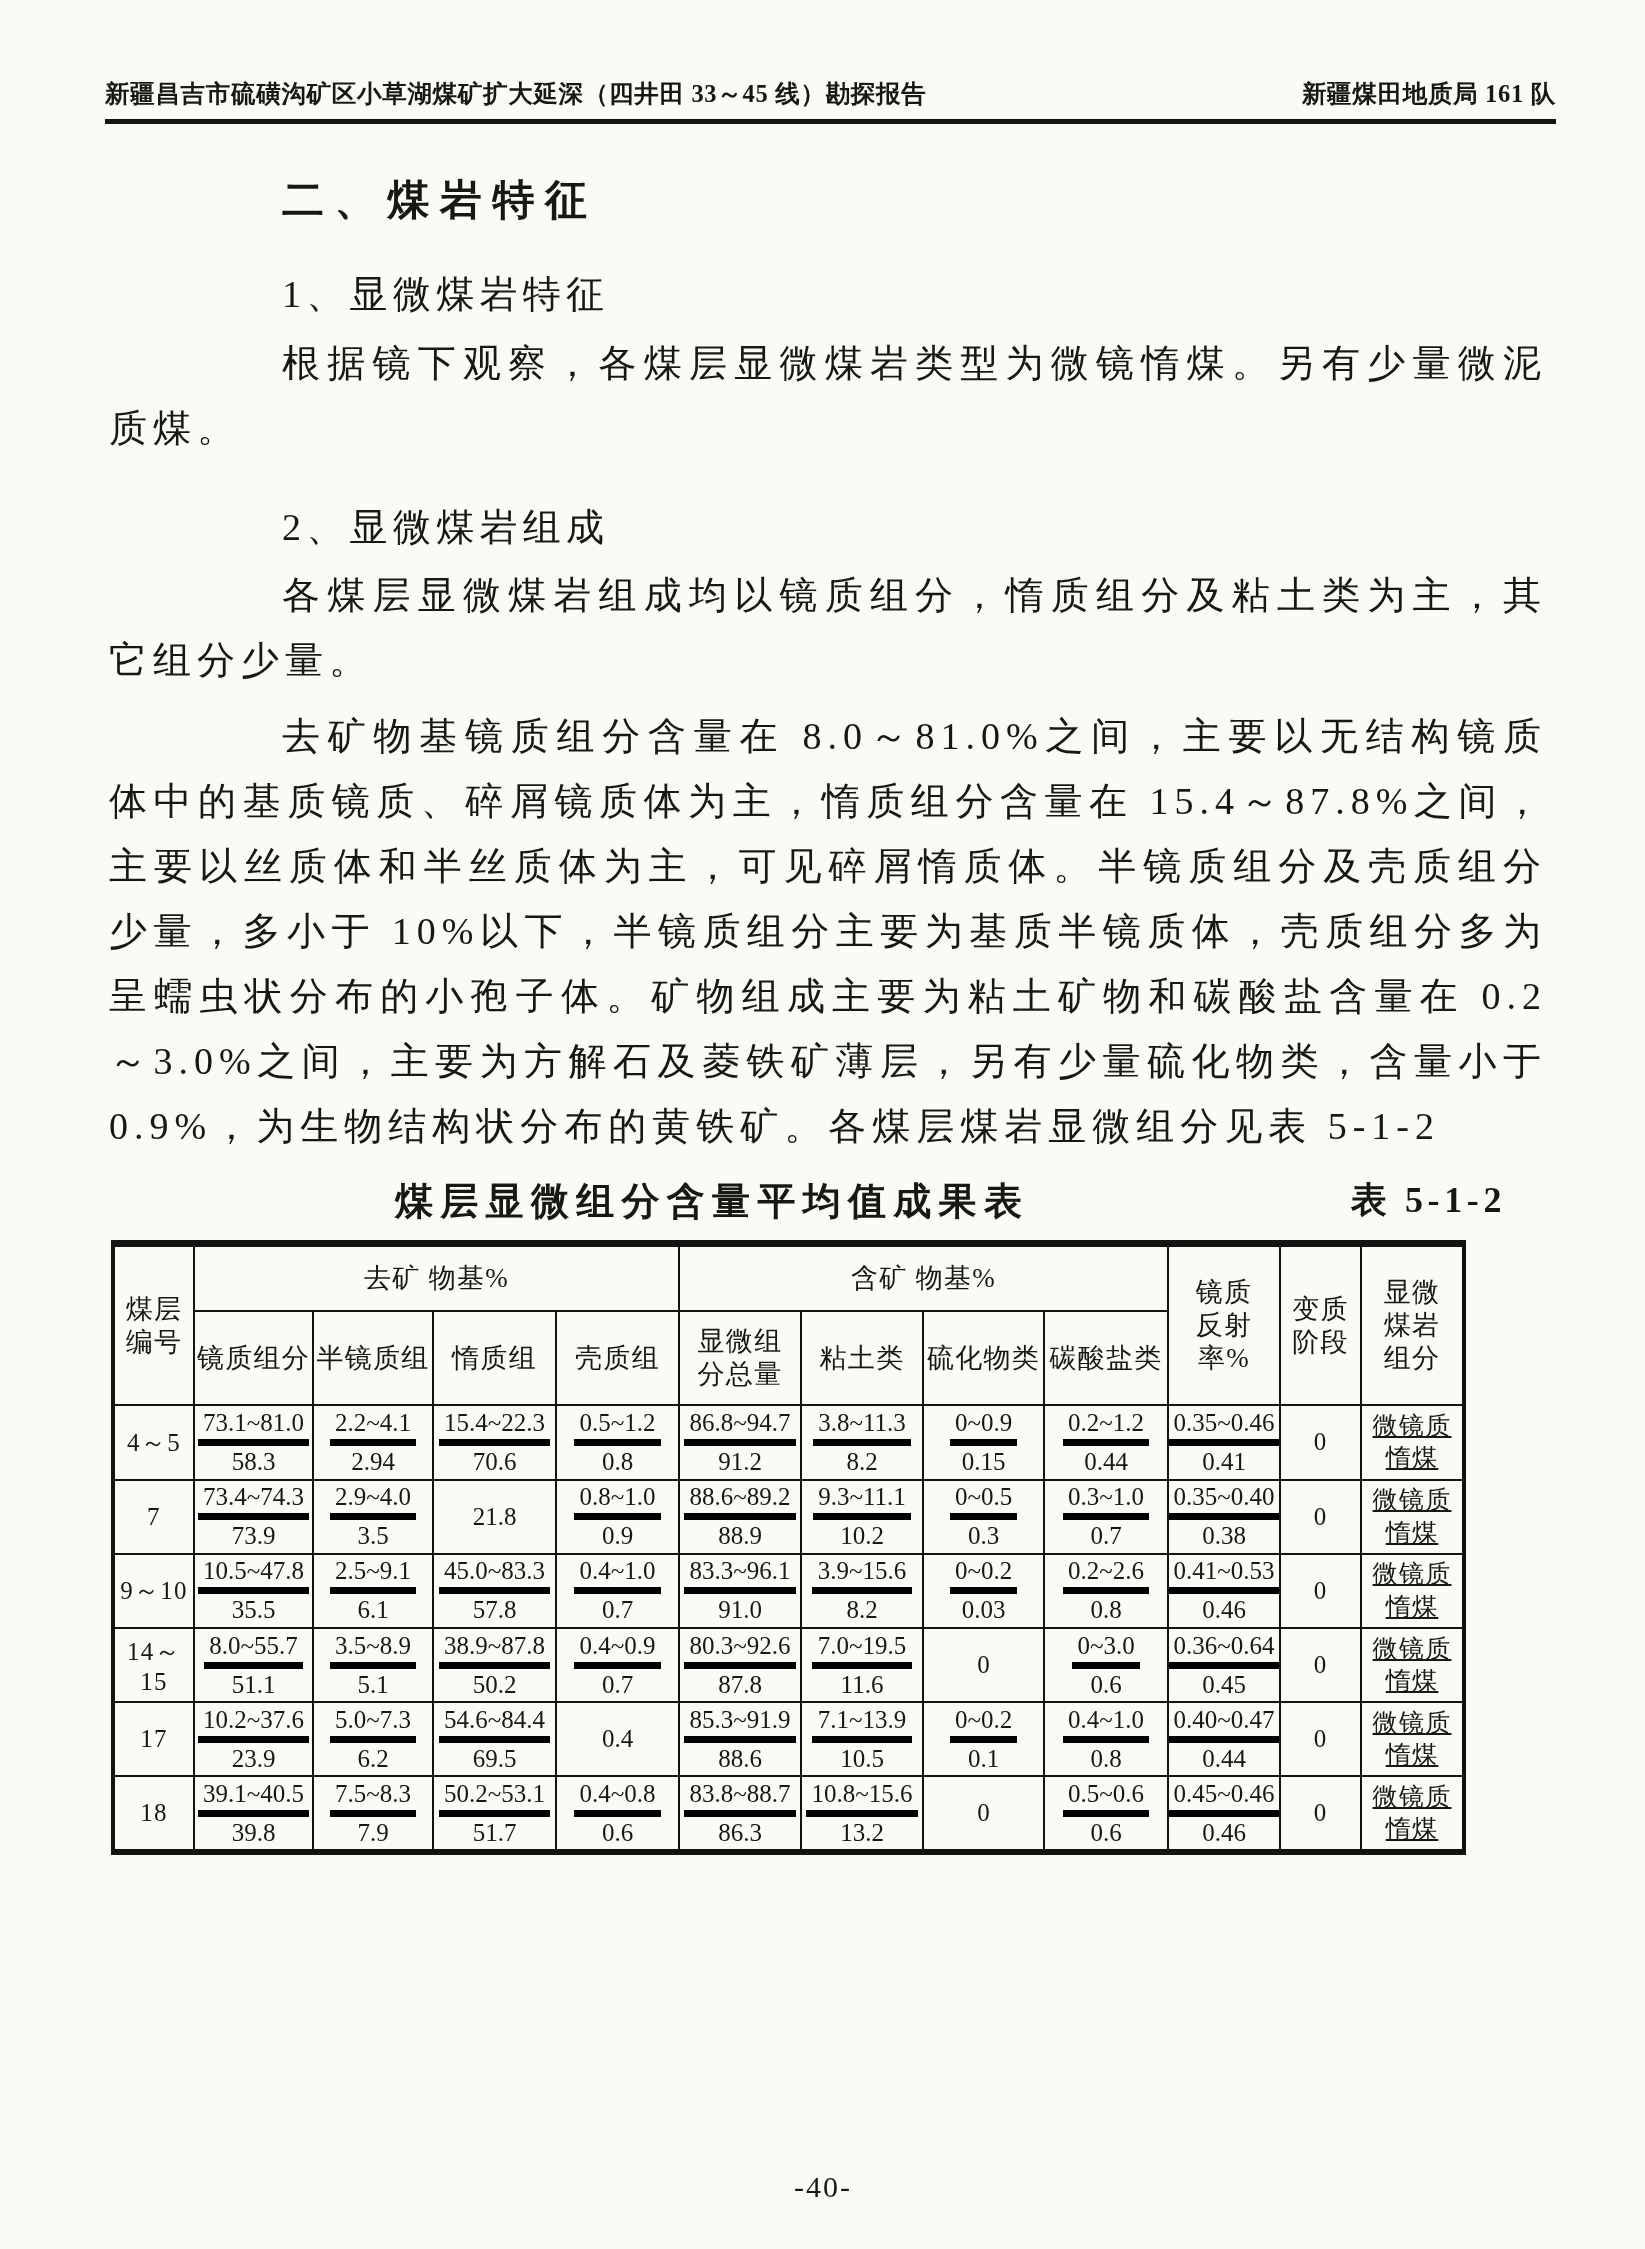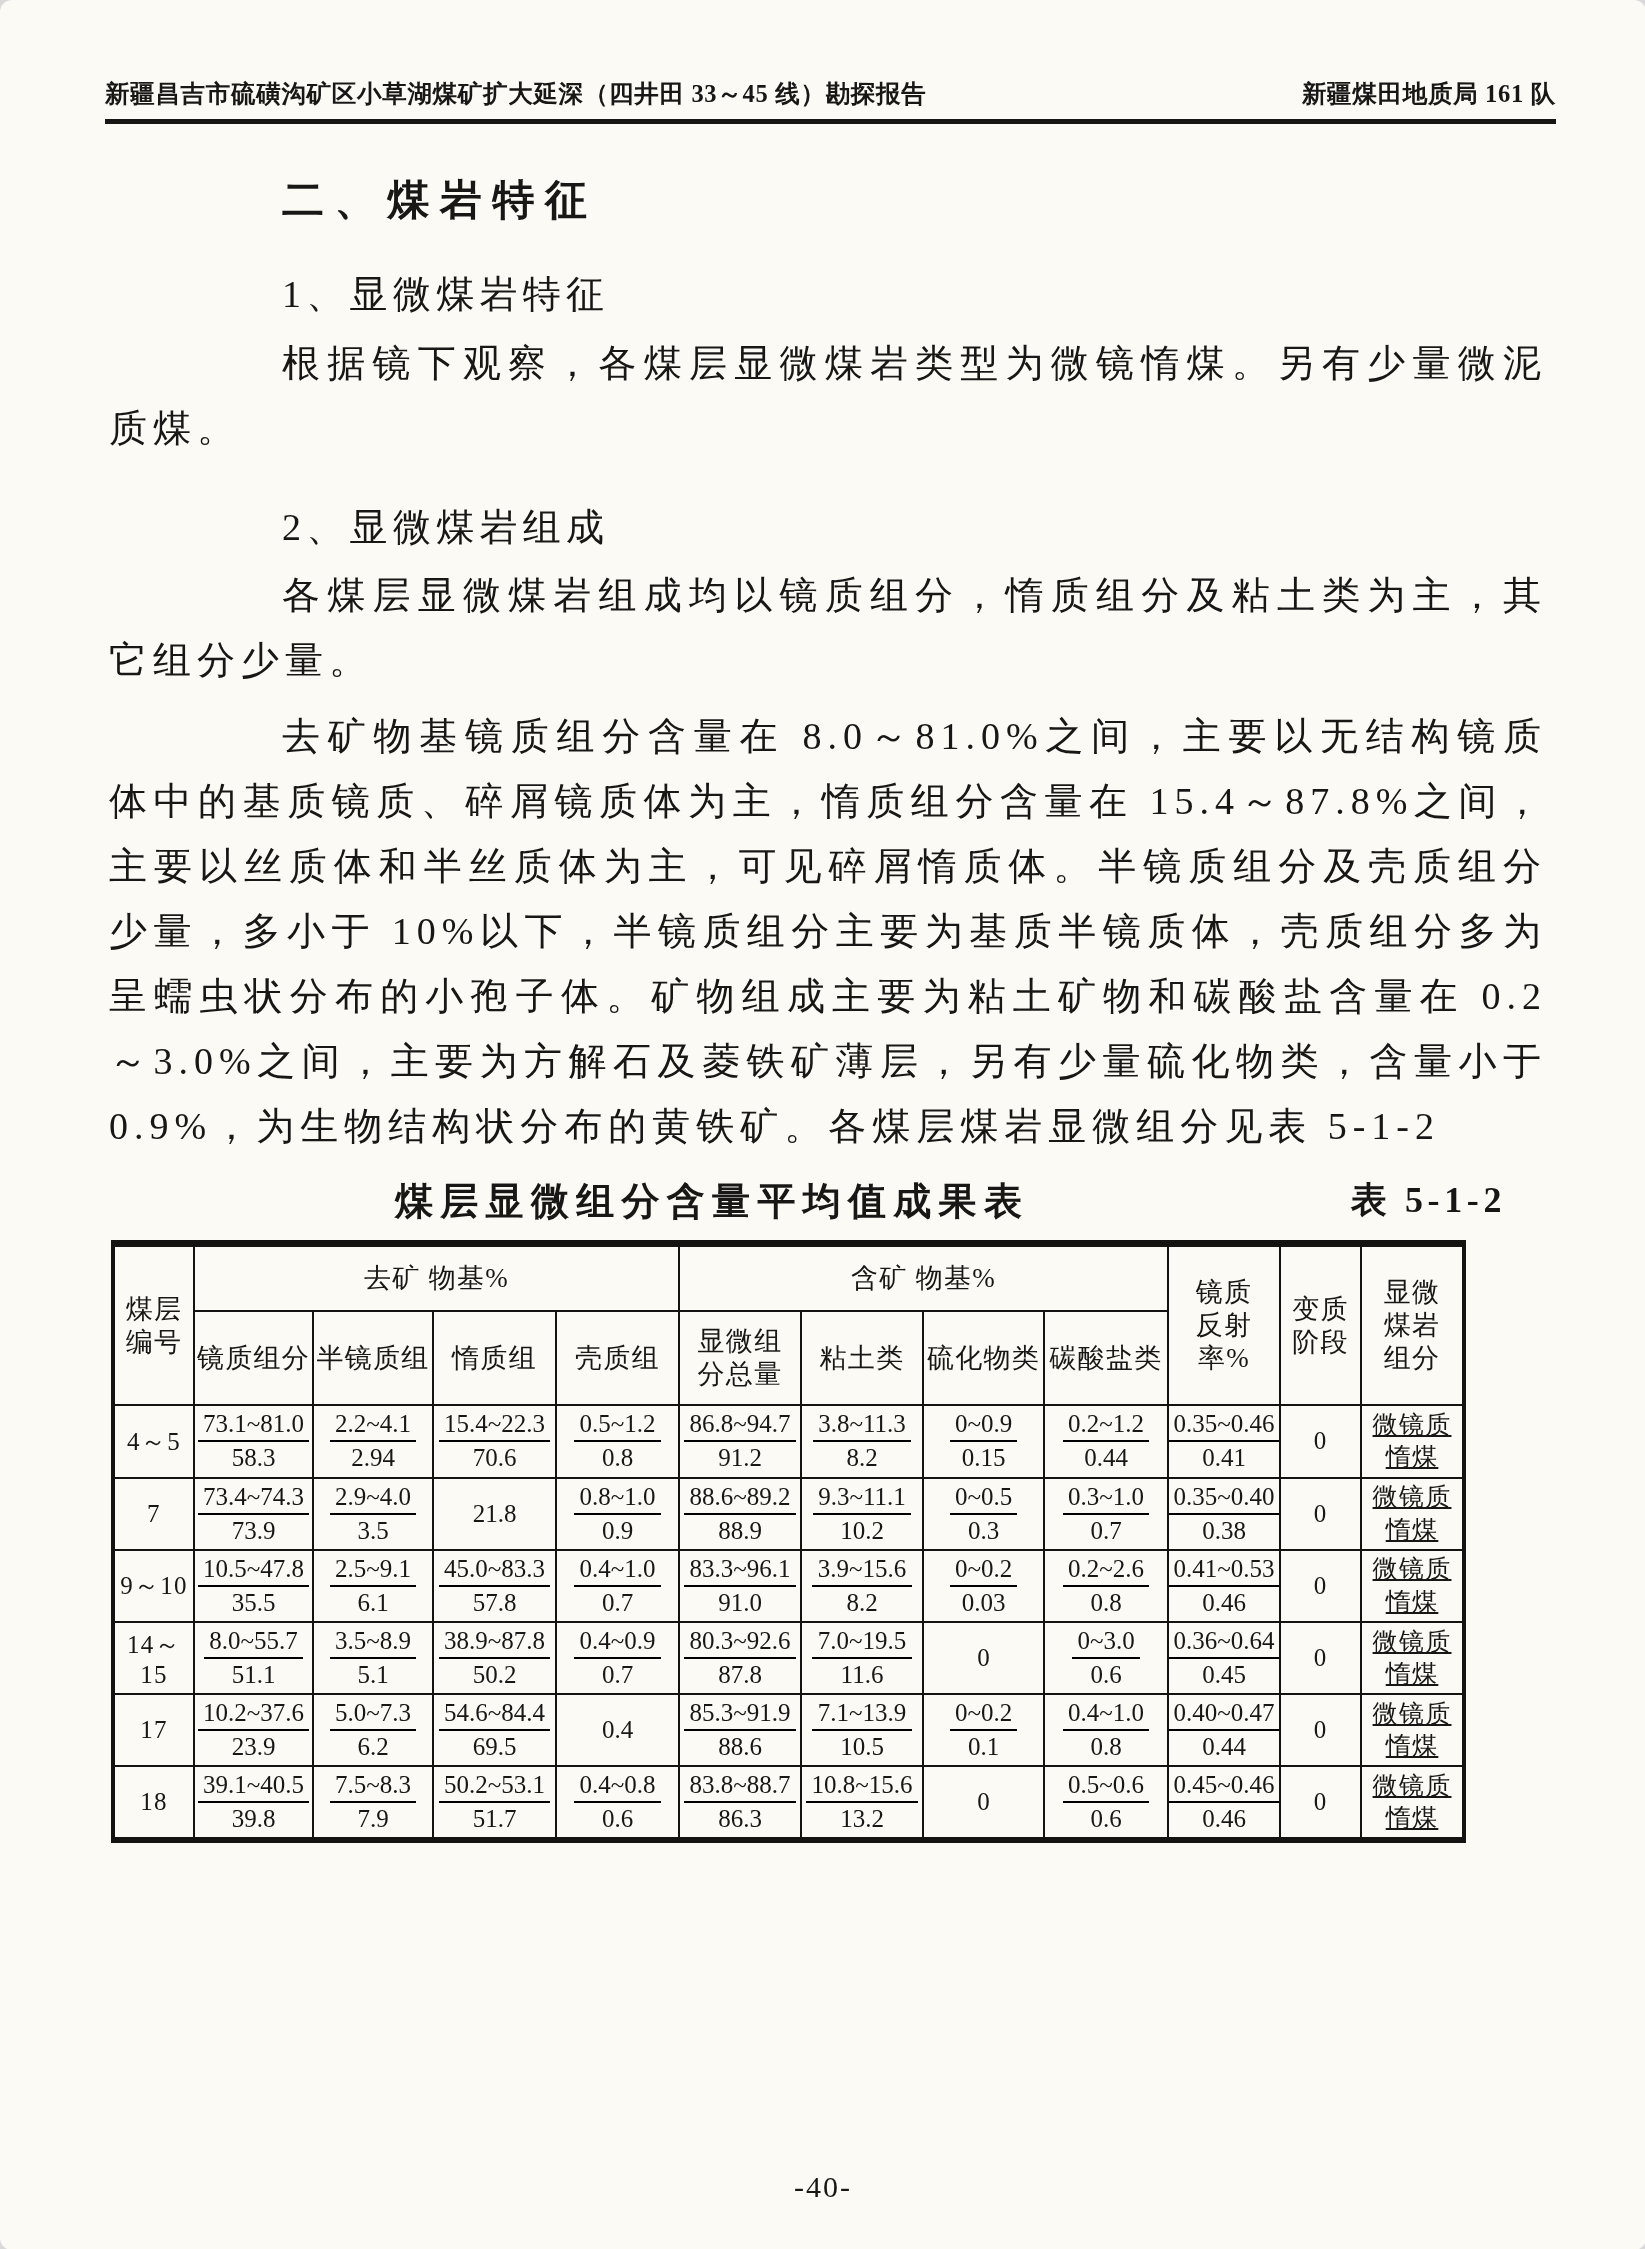--- a/index.html
+++ b/index.html
@@ -5,21 +5,20 @@
   html,body { margin:0; padding:0; background:#d9d9d9; }
   .page {
     position:relative;
     width:1646px; height:2250px;
     margin:0 auto;
     background:#fbfaf5;
     font-family:"Liberation Serif", serif;
     color:#181715;
     overflow:hidden;
     box-sizing:border-box;
-    border-radius:12px;
   }
   
   .doc-header {
     position:absolute; top:77px; left:105px; width:1451px;
     display:flex; justify-content:space-between; align-items:flex-end;
     font-weight:bold; font-size:24.5px; letter-spacing:0.7px;
     padding-bottom:9.3px;
     border-bottom:5.3px solid #171614;
   }
   
@@ -63,21 +62,21 @@
     font-weight:normal; white-space:pre-line; line-height:1.22;
     font-size:27px; letter-spacing:1.3px;
   }
   .microtable thead tr.group-row th { height:58px; }
   .microtable thead tr.sub-row th  { height:87px; }
   .microtable tbody tr { height:65px; }
   .microtable tbody td { font-size:25px; }
   td.seam-cell { font-size:27px; letter-spacing:1.3px; }
   td.comp-cell { font-size:26px; white-space:pre-line; line-height:1.3; letter-spacing:1.3px;text-decoration:underline; }
   .frac { display:flex; flex-direction:column; align-items:center; justify-content:center; }
-  .frac .range { border-bottom:2px solid #000000; padding:0 5.3px 2px 5.3px; }
+  .frac .range { border-bottom:7px solid #000000; padding:0 5.3px 2px 5.3px; }
   .frac .avg   { padding-top:2px; }
   
   .page-number {
     position:absolute; bottom:46px; left:0; width:100%;
     text-align:center; font-size:30px; letter-spacing:2px;
   }
 </style>
 </head>
 <body>
 

